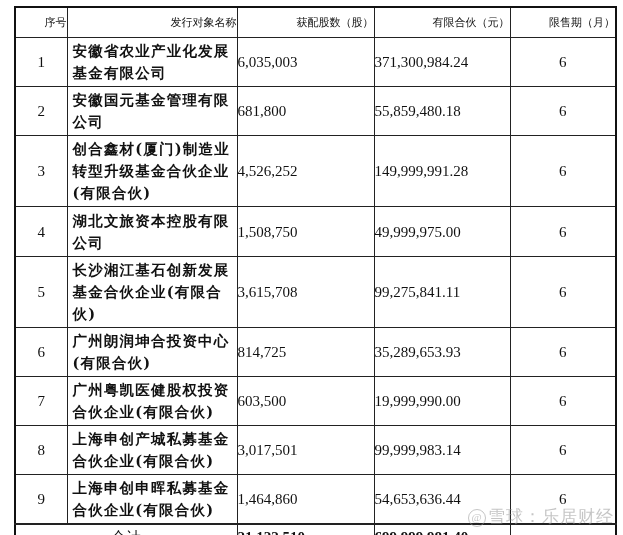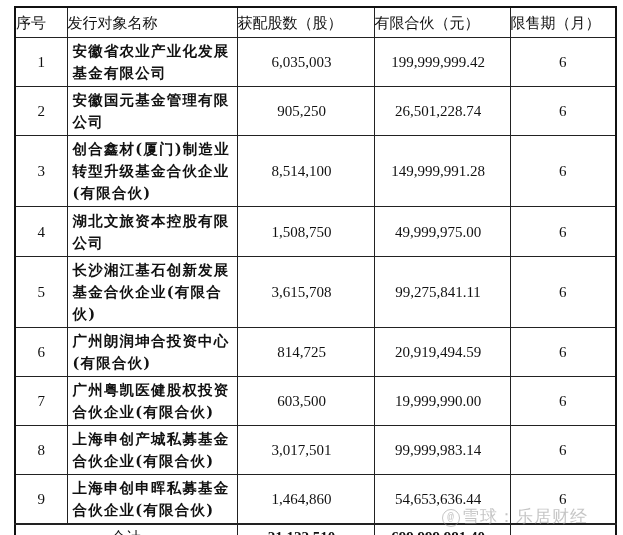--- a/index.html
+++ b/index.html
@@ -30,36 +30,36 @@
   th, td {
     border: 1px solid #222;
     padding: 0;
     font-size: 14.5px;
     line-height: 22px;
     vertical-align: middle;
   }
   th {
     height: 29px;
     font-weight: normal;
-    text-align: left;
-    font-size: 15px;
+    text-align: right;
+    font-size: 11px;
     border-bottom: 1px solid #222;
   }
   td.idx { text-align: center; font-family: "Liberation Serif", serif; font-size: 15px; }
   td.name { text-align: left; padding: 2px 6px 2px 5px; letter-spacing: 1.2px; font-size: 14.5px; font-weight: bold; }
-  td.num { text-align: center; padding-right: 8px; font-family: "Liberation Serif", serif; font-size: 15px; }
+  td.num { text-align: left; padding-right: 8px; font-family: "Liberation Serif", serif; font-size: 15px; }
   td.lock { text-align: center; font-family: "Liberation Serif", serif; font-size: 15px; }
   tr.total td { height: 24px; border-top: 2px solid #222; }
   tr.total td.num { font-weight: bold; }
   td.total-label { text-align: center; }
   .watermark {
     position: absolute;
-    left: 442px;
+    left: 468px;
     top: 505px;
-    font-family: Liberation Mono, monospace;
+    font-family: Liberation Serif, serif;
     font-size: 17px;
     color: rgba(150,150,150,0.55);
     letter-spacing: 1px;
     white-space: nowrap;
     pointer-events: none;
   }
   .watermark .at {
     display: inline-block;
     width: 16px; height: 16px;
     border: 1.5px solid rgba(150,150,150,0.55);
@@ -90,34 +90,34 @@
         <th>获配股数（股）</th>
         <th>有限合伙（元）</th>
         <th>限售期（月）</th>
       </tr>
     </thead>
     <tbody>
       <tr style="height:48px">
         <td class="idx">1</td>
         <td class="name">安徽省农业产业化发展基金有限公司</td>
         <td class="num">6,035,003</td>
-        <td class="num">199,999,999.42</td>
+        <td class="num">371,300,984.24</td>
         <td class="lock">6</td>
       </tr>
       <tr style="height:46px">
         <td class="idx">2</td>
         <td class="name">安徽国元基金管理有限公司</td>
-        <td class="num">905,250</td>
-        <td class="num">26,501,228.74</td>
+        <td class="num">681,800</td>
+        <td class="num">55,859,480.18</td>
         <td class="lock">6</td>
       </tr>
       <tr style="height:66px">
         <td class="idx">3</td>
         <td class="name">创合鑫材(厦门)制造业转型升级基金合伙企业(有限合伙)</td>
-        <td class="num">8,514,100</td>
+        <td class="num">4,526,252</td>
         <td class="num">149,999,991.28</td>
         <td class="lock">6</td>
       </tr>
       <tr style="height:50px">
         <td class="idx">4</td>
         <td class="name">湖北文旅资本控股有限公司</td>
         <td class="num">1,508,750</td>
         <td class="num">49,999,975.00</td>
         <td class="lock">6</td>
       </tr>
@@ -125,21 +125,21 @@
         <td class="idx">5</td>
         <td class="name">长沙湘江基石创新发展基金合伙企业(有限合伙)</td>
         <td class="num">3,615,708</td>
         <td class="num">99,275,841.11</td>
         <td class="lock">6</td>
       </tr>
       <tr style="height:49px">
         <td class="idx">6</td>
         <td class="name">广州朗润坤合投资中心(有限合伙)</td>
         <td class="num">814,725</td>
-        <td class="num">20,919,494.59</td>
+        <td class="num">35,289,653.93</td>
         <td class="lock">6</td>
       </tr>
       <tr style="height:48px">
         <td class="idx">7</td>
         <td class="name">广州粤凯医健股权投资合伙企业(有限合伙)</td>
         <td class="num">603,500</td>
         <td class="num">19,999,990.00</td>
         <td class="lock">6</td>
       </tr>
       <tr style="height:49px">

